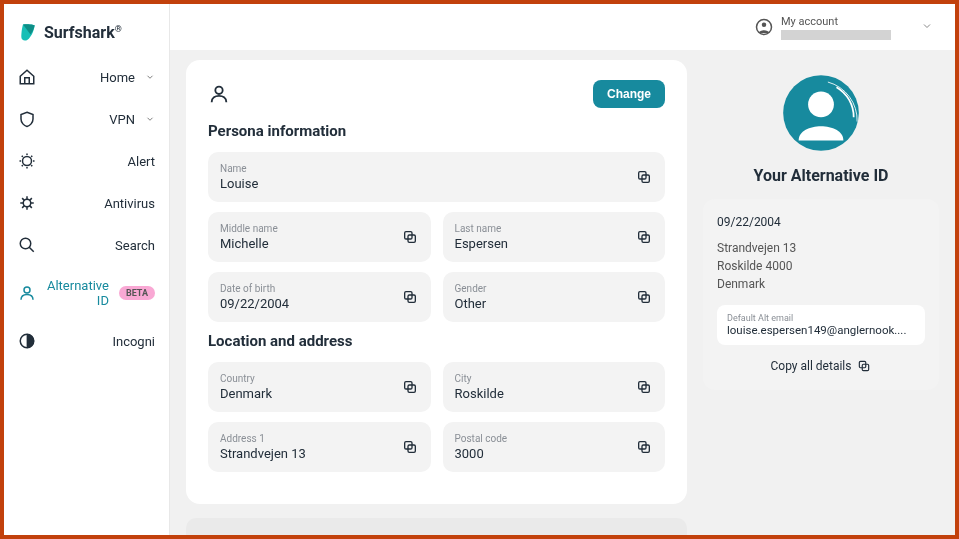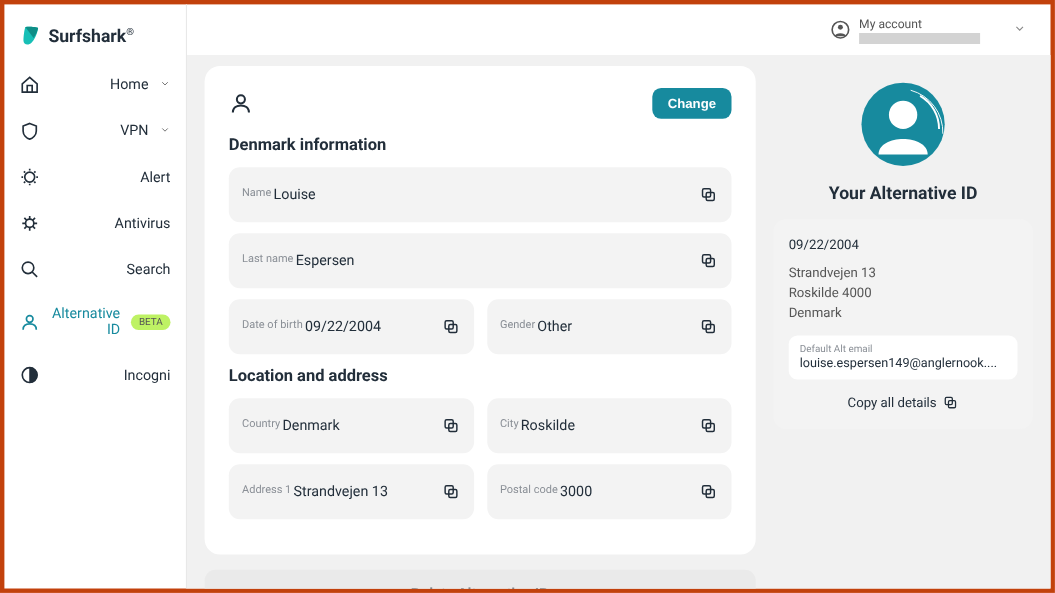--- a/index.html
+++ b/index.html
@@ -11,40 +11,40 @@
   .logo-mark svg { display:block; }
   .logo-text { font-size:16px; font-weight:700; color:#222e3a; }
   .logo-text .reg { font-size:9px; vertical-align:super; }
   .nav { list-style:none; }
   .nav-item { display:flex; align-items:center; gap:10px; padding:12px 14px; font-size:13px; cursor:pointer; color:#222e3a; position:relative; }
   .nav-item.active { color:#178a9e; }
   .nav-icon { width:18px; height:18px; display:flex; align-items:center; justify-content:center; color:inherit; }
   .nav-icon svg { stroke: currentColor; }
   .nav-label { flex:1;text-align:right; }
   .chev { width:10px; color:#666; }
-  .badge { background:#bef264; border-radius:9px; font-size:9px; padding:2px 7px; color:#555; font-weight:400; }
+  .badge { background:#f9a8d4; border-radius:9px; font-size:9px; padding:2px 7px; color:#555; font-weight:700; }
   
   .content { flex:1; display:flex; flex-direction:column; }
   .topbar { height:46px; display:flex; justify-content:flex-end; align-items:center; padding:0 22px; }
   .account { display:flex; align-items:center; gap:8px; font-size:11px; color:#555; cursor:pointer; }
   .account-icon { width:18px; height:18px; color:#555; }
   .account-text { display:flex; flex-direction:column; }
   .account-email { width:110px; height:10px; background:#d3d3d3; margin-top:2px; filter:blur(0.5px); }
   .account-chev { width:12px; color:#888; margin-left:22px; }
   .body { flex:1; background:#f1f1f1; display:flex; gap:16px; padding:10px 16px 16px 16px; overflow:hidden; }
   
   .main-card { flex:1; }
   .card { background:#fff; border-radius:14px; padding:20px 22px 22px 22px; }
   .card-header { display:flex; align-items:center; justify-content:space-between; margin-bottom:14px; }
   .person-icon { width:22px; height:22px; color:#222e3a; }
   .change-btn { background:#178a9e; color:#fff; border:none; border-radius:8px; padding:7px 14px; font-size:12px; font-weight:600; cursor:pointer;margin-left:33px; }
   .section-title { font-size:15px; font-weight:700; margin:8px 0 12px 0; color:#222e3a; }
   .row { display:flex; gap:12px; margin-bottom:10px; }
   .field { flex:1; background:#f3f3f3; border-radius:10px; padding:8px 12px; display:flex; align-items:center; justify-content:space-between; min-height:50px; }
-  .field-text { display:flex; flex-direction:row; gap:2px; }
+  .field-text { display:flex; flex-direction:column; gap:2px; }
   .field-label { font-size:10px; color:#8a8f96; }
   .field-value { font-size:13px; color:#222e3a; }
   .copy-btn { color:#222e3a; cursor:pointer; width:18px; height:18px; display:flex; align-items:center; justify-content:center; }
   .delete-btn { width:100%; margin-top:14px; background:#eaeaea; color:#222e3a; border:none; border-radius:10px; padding:14px; font-size:13px; font-weight:600; cursor:pointer; }
   
   .right-panel { width:236px; display:flex; flex-direction:column; align-items:center; }
   .avatar-wrap { width:86px; height:86px; margin:10px 0 10px 0; }
   .panel-title { font-size:16px; font-weight:700; margin-bottom:14px; color:#222e3a; }
   .id-card { width:100%; background:#f3f3f3; border-radius:12px; padding:14px; }
   .id-name { font-size:13px; font-weight:600; color:#222e3a; }
@@ -190,38 +190,50 @@
         <div class="card-header">
           <span class="person-icon">
             <svg width="22" height="22" viewBox="0 0 24 24" fill="none" stroke="#222e3a" stroke-width="2">
                   <circle cx="12" cy="8" r="4"></circle>
                   <path d="M4 21 C4 16 8 14 12 14 C16 14 20 16 20 21"></path>
                 </svg>
           </span>
           <button class="change-btn">Change</button>
         </div>
 
-        <div class="section-title">Denmark information</div>
+        <div class="section-title">Persona information</div>
 
         <div class="row">
           <div class="field">
             <div class="field-text">
               <span class="field-label">Name</span>
               <span class="field-value">Louise</span>
             </div>
             <span class="copy-btn">
                   <svg width="16" height="16" viewBox="0 0 24 24" fill="none" stroke="#222e3a" stroke-width="2">
                     <rect x="9" y="9" width="11" height="11" rx="2"></rect>
                     <rect x="4" y="4" width="11" height="11" rx="2"></rect>
                   </svg>
                 </span>
           </div>
         </div>
 
         <div class="row">
+          <div class="field">
+            <div class="field-text">
+              <span class="field-label">Middle name</span>
+              <span class="field-value">Michelle</span>
+            </div>
+            <span class="copy-btn">
+                  <svg width="16" height="16" viewBox="0 0 24 24" fill="none" stroke="#222e3a" stroke-width="2">
+                    <rect x="9" y="9" width="11" height="11" rx="2"></rect>
+                    <rect x="4" y="4" width="11" height="11" rx="2"></rect>
+                  </svg>
+                </span>
+          </div>
           <div class="field">
             <div class="field-text">
               <span class="field-label">Last name</span>
               <span class="field-value">Espersen</span>
             </div>
             <span class="copy-btn">
                   <svg width="16" height="16" viewBox="0 0 24 24" fill="none" stroke="#222e3a" stroke-width="2">
                     <rect x="9" y="9" width="11" height="11" rx="2"></rect>
                     <rect x="4" y="4" width="11" height="11" rx="2"></rect>
                   </svg>

